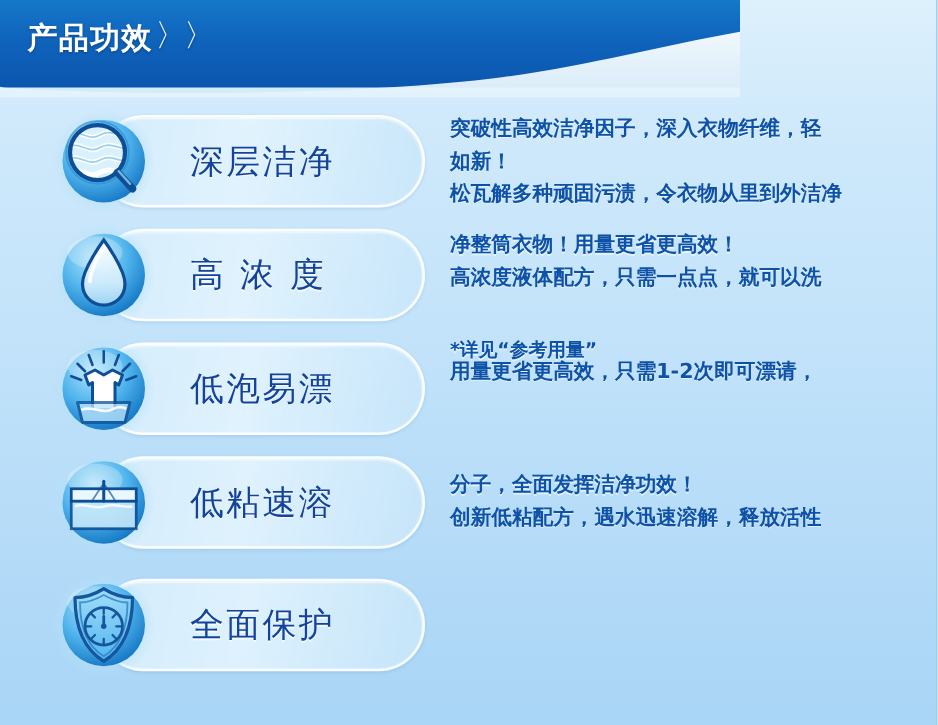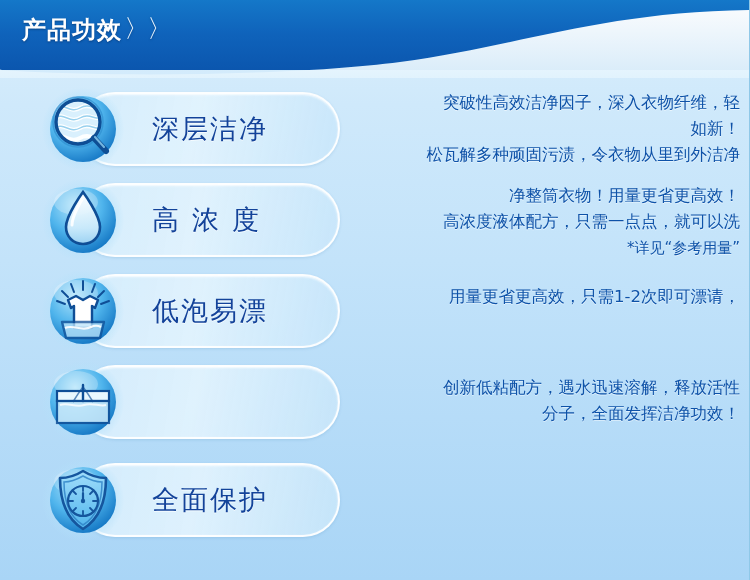--- a/index.html
+++ b/index.html
@@ -9,21 +9,21 @@
     background:#cfeafb;
   }
   #page{
     position:relative;width:750px;height:580px;overflow:hidden;
     background:linear-gradient(180deg,#ddf0fc 0%,#cfe9fb 18%,#c3e3fa 45%,#b6dcf8 72%,#a9d5f6 100%);
     box-sizing:border-box;
     border-right:1px solid #8fc8e8;
   }
   
   #header{
-    position:absolute;left:0;top:0;width:750px;height:78px;overflow:hidden;
+    position:absolute;left:0;top:0;width:592px;height:78px;overflow:hidden;
   }
   .hdr-band{
     position:absolute;left:-10px;top:-26px;width:770px;height:96px;
     border-radius:14px;
     background:linear-gradient(180deg,#1c8fd8 0%,#1477c8 28%,#0f63bb 62%,#0b56ae 100%);
     box-shadow:inset 0 1px 0 rgba(255,255,255,.45);
   }
   .hdr-wave{
     position:absolute;left:0;top:0;width:750px;height:78px;
   }
@@ -63,26 +63,25 @@
   .icon-wrap{
     position:absolute;left:42px;top:4px;width:82px;height:82px;
   }
   .icon-glow{
     position:absolute;left:0;top:0;width:82px;height:82px;border-radius:50%;
     background:radial-gradient(circle at 50% 50%, rgba(180,225,250,.85) 40%, rgba(180,225,250,0) 72%);
   }
   .desc{
     position:absolute;left:360px;top:0;width:380px;
     color:#0e52a8;font-size:16.5px;line-height:26px;
-    font-weight:normal;
+    font-weight:bold;
     text-shadow:0 1px 0 rgba(255,255,255,.55);
     font-family:"DejaVu Sans","Liberation Sans",sans-serif;
-    text-align:right;
-  }
-  .desc .note{font-size:15px;}
+  }
+  .desc .note{font-size:15px;margin-top:32px;}
   .desc p{margin:0;}
 </style>
 </head>
 <body>
 
 <div id="page">
 
   <div id="header">
     <div class="hdr-band"></div>
     <svg class="hdr-wave" viewBox="0 0 750 78" preserveAspectRatio="none">
@@ -223,23 +222,24 @@
         <circle cx="41" cy="41" r="33" fill="url(#g4)"></circle>
         <ellipse cx="34" cy="23" rx="22" ry="13" fill="#ffffff" opacity=".25"></ellipse>
         <rect x="15" y="30" width="52" height="10" fill="#e9f7fe" stroke="#0f4e96" stroke-width="2.2"></rect>
         <rect x="15" y="40" width="52" height="22" fill="#cdebfb" opacity=".85" stroke="#0f4e96" stroke-width="2.2"></rect>
         <path d="M41,24 L41,40" stroke="#0f4e96" stroke-width="2.4" stroke-linecap="round"></path>
         <path d="M41,26 C37,31 34,36 31,41" stroke="#0f4e96" stroke-width="1.5" fill="none" opacity=".65"></path>
         <path d="M41,26 C45,31 48,36 51,41" stroke="#0f4e96" stroke-width="1.5" fill="none" opacity=".65"></path>
         <path d="M18,44 C26,41 34,47 42,44 C50,41 58,46 64,44" stroke="#ffffff" stroke-width="2" fill="none" opacity=".8"></path>
       </svg>
     </div>
+    <div class="pill-label">低粘速溶</div>
     <div class="desc" style="top:18px">
+      <p>分子，全面发挥洁净功效！</p>
       <p>创新低粘配方，遇水迅速溶解，释放活性</p>
-      <p>分子，全面发挥洁净功效！</p>
     </div>
   </div>
 
   <div class="row" style="top:455px">
     <div class="pill"></div>
     <div class="icon-wrap">
       <div class="icon-glow"></div>
       <svg viewBox="0 0 82 82" style="position:absolute;left:0;top:0;width:82px;height:82px">
         <defs>
           <radialGradient id="g5" cx="38%" cy="28%" r="75%">

